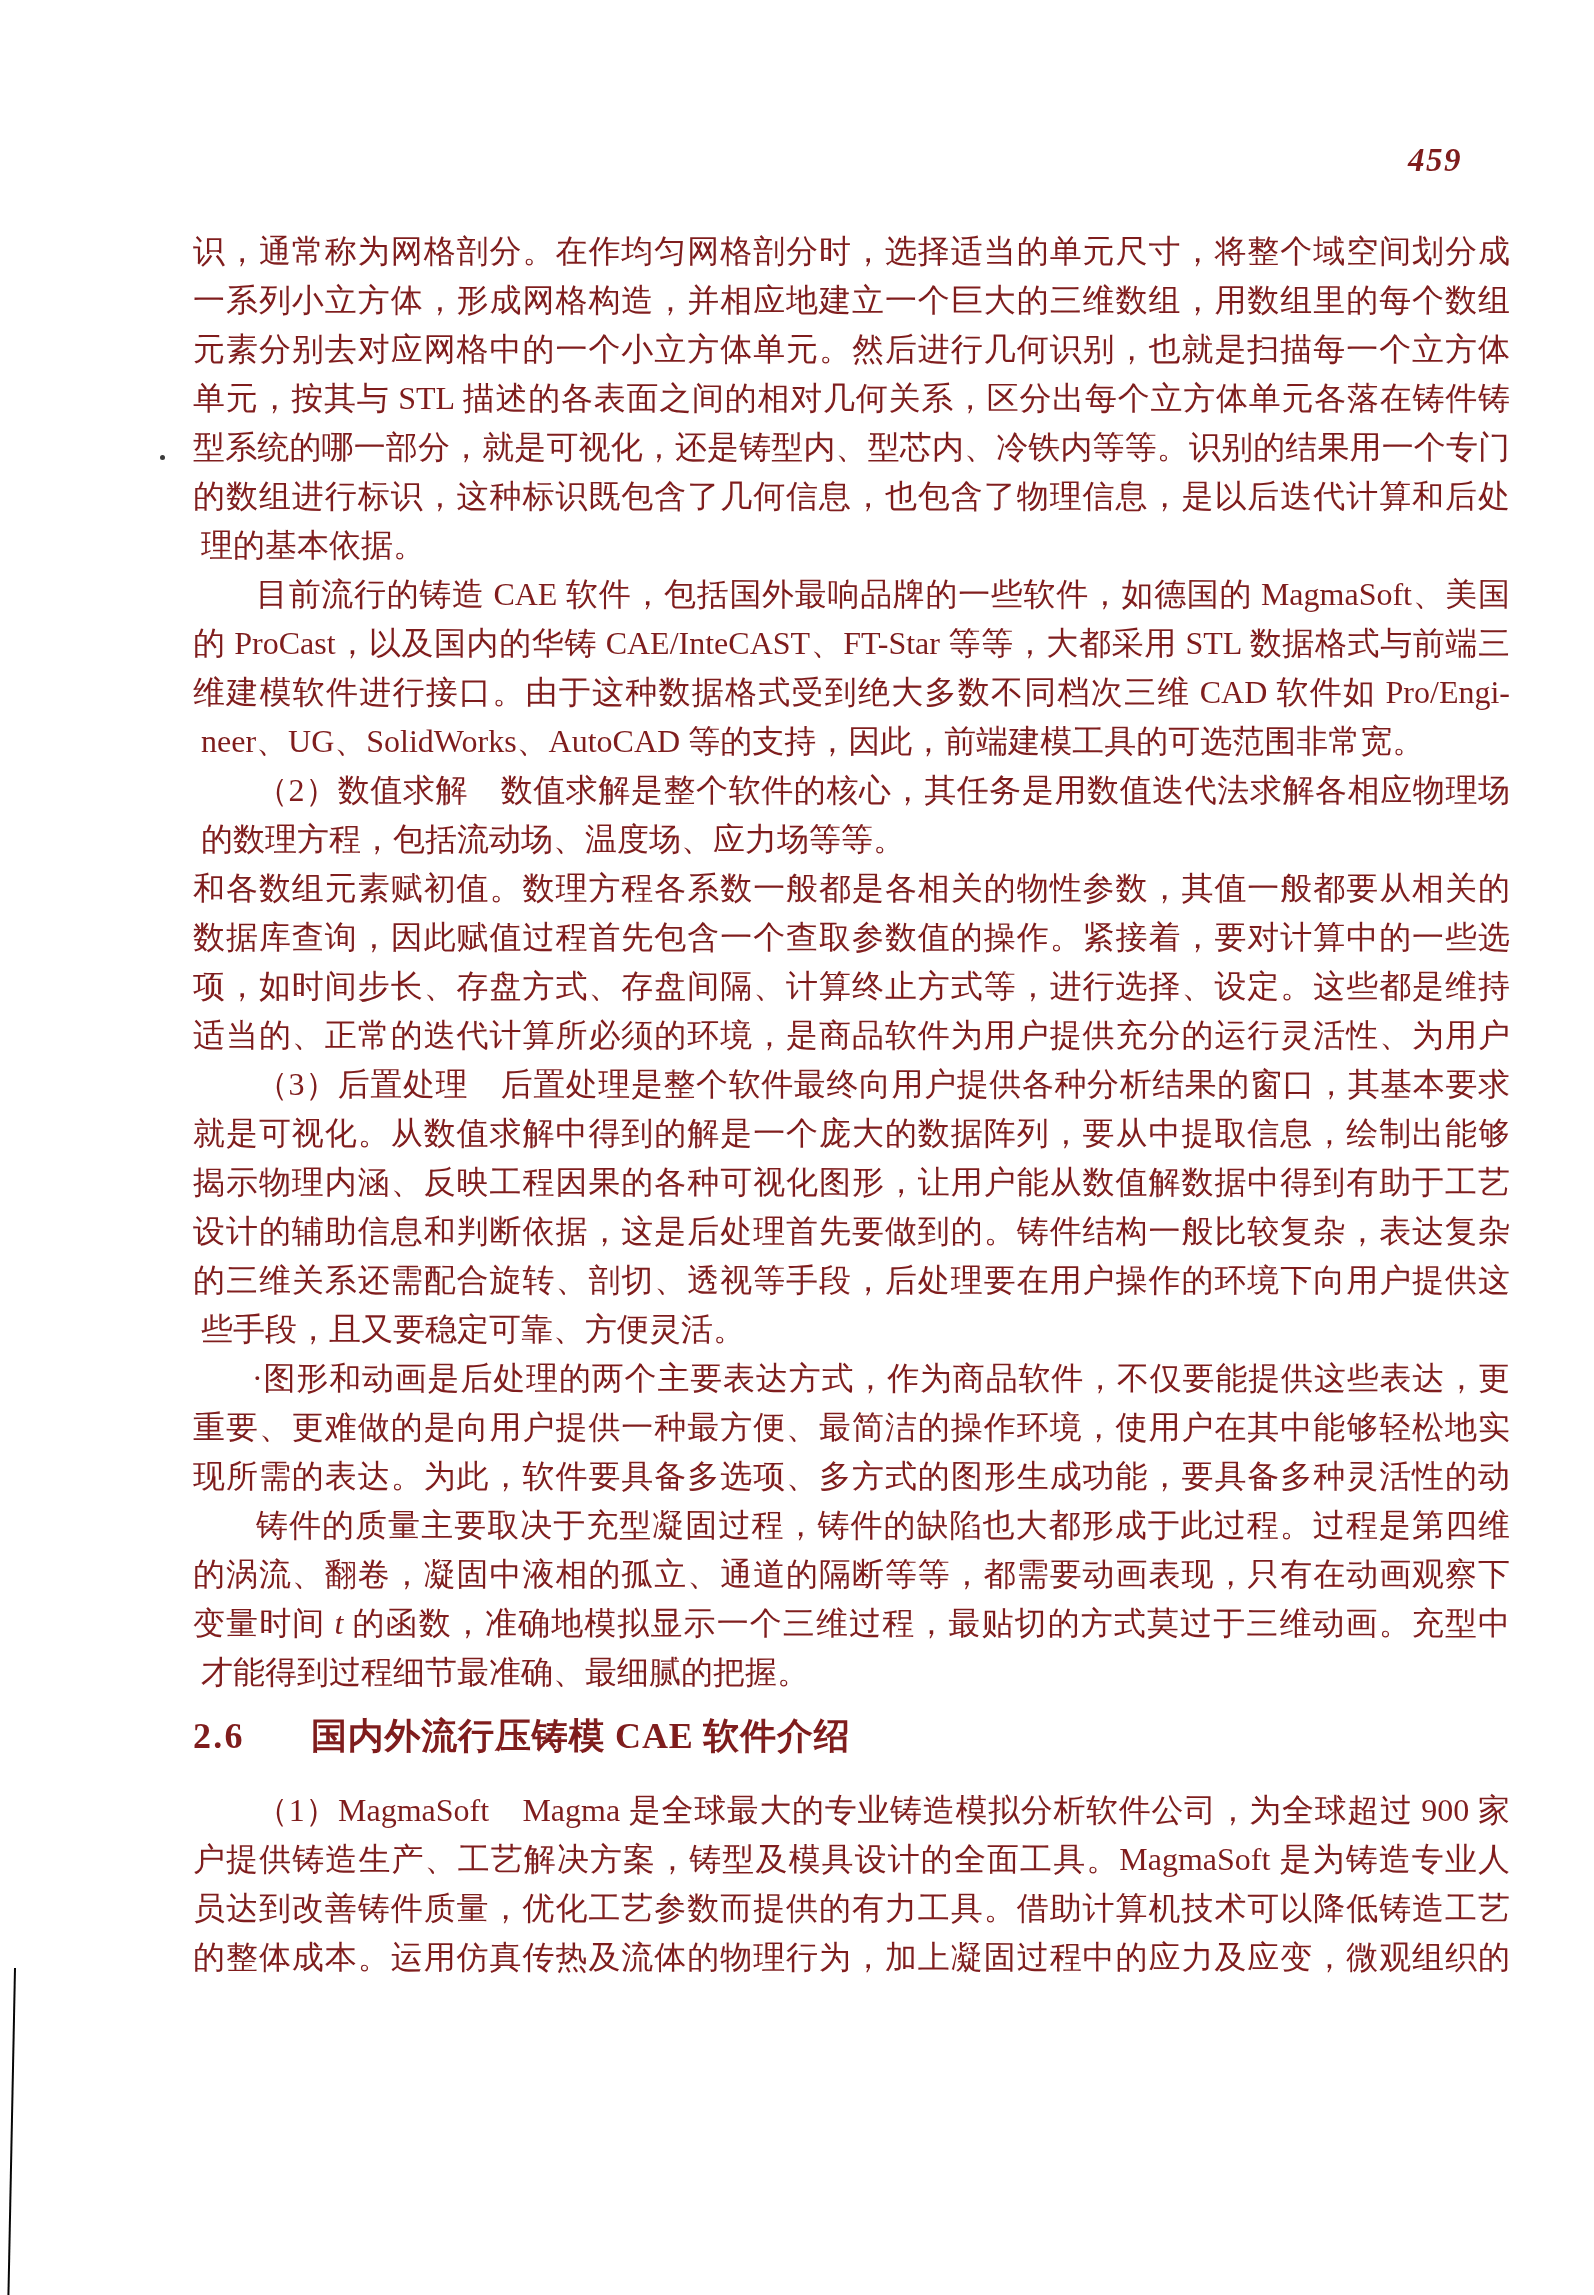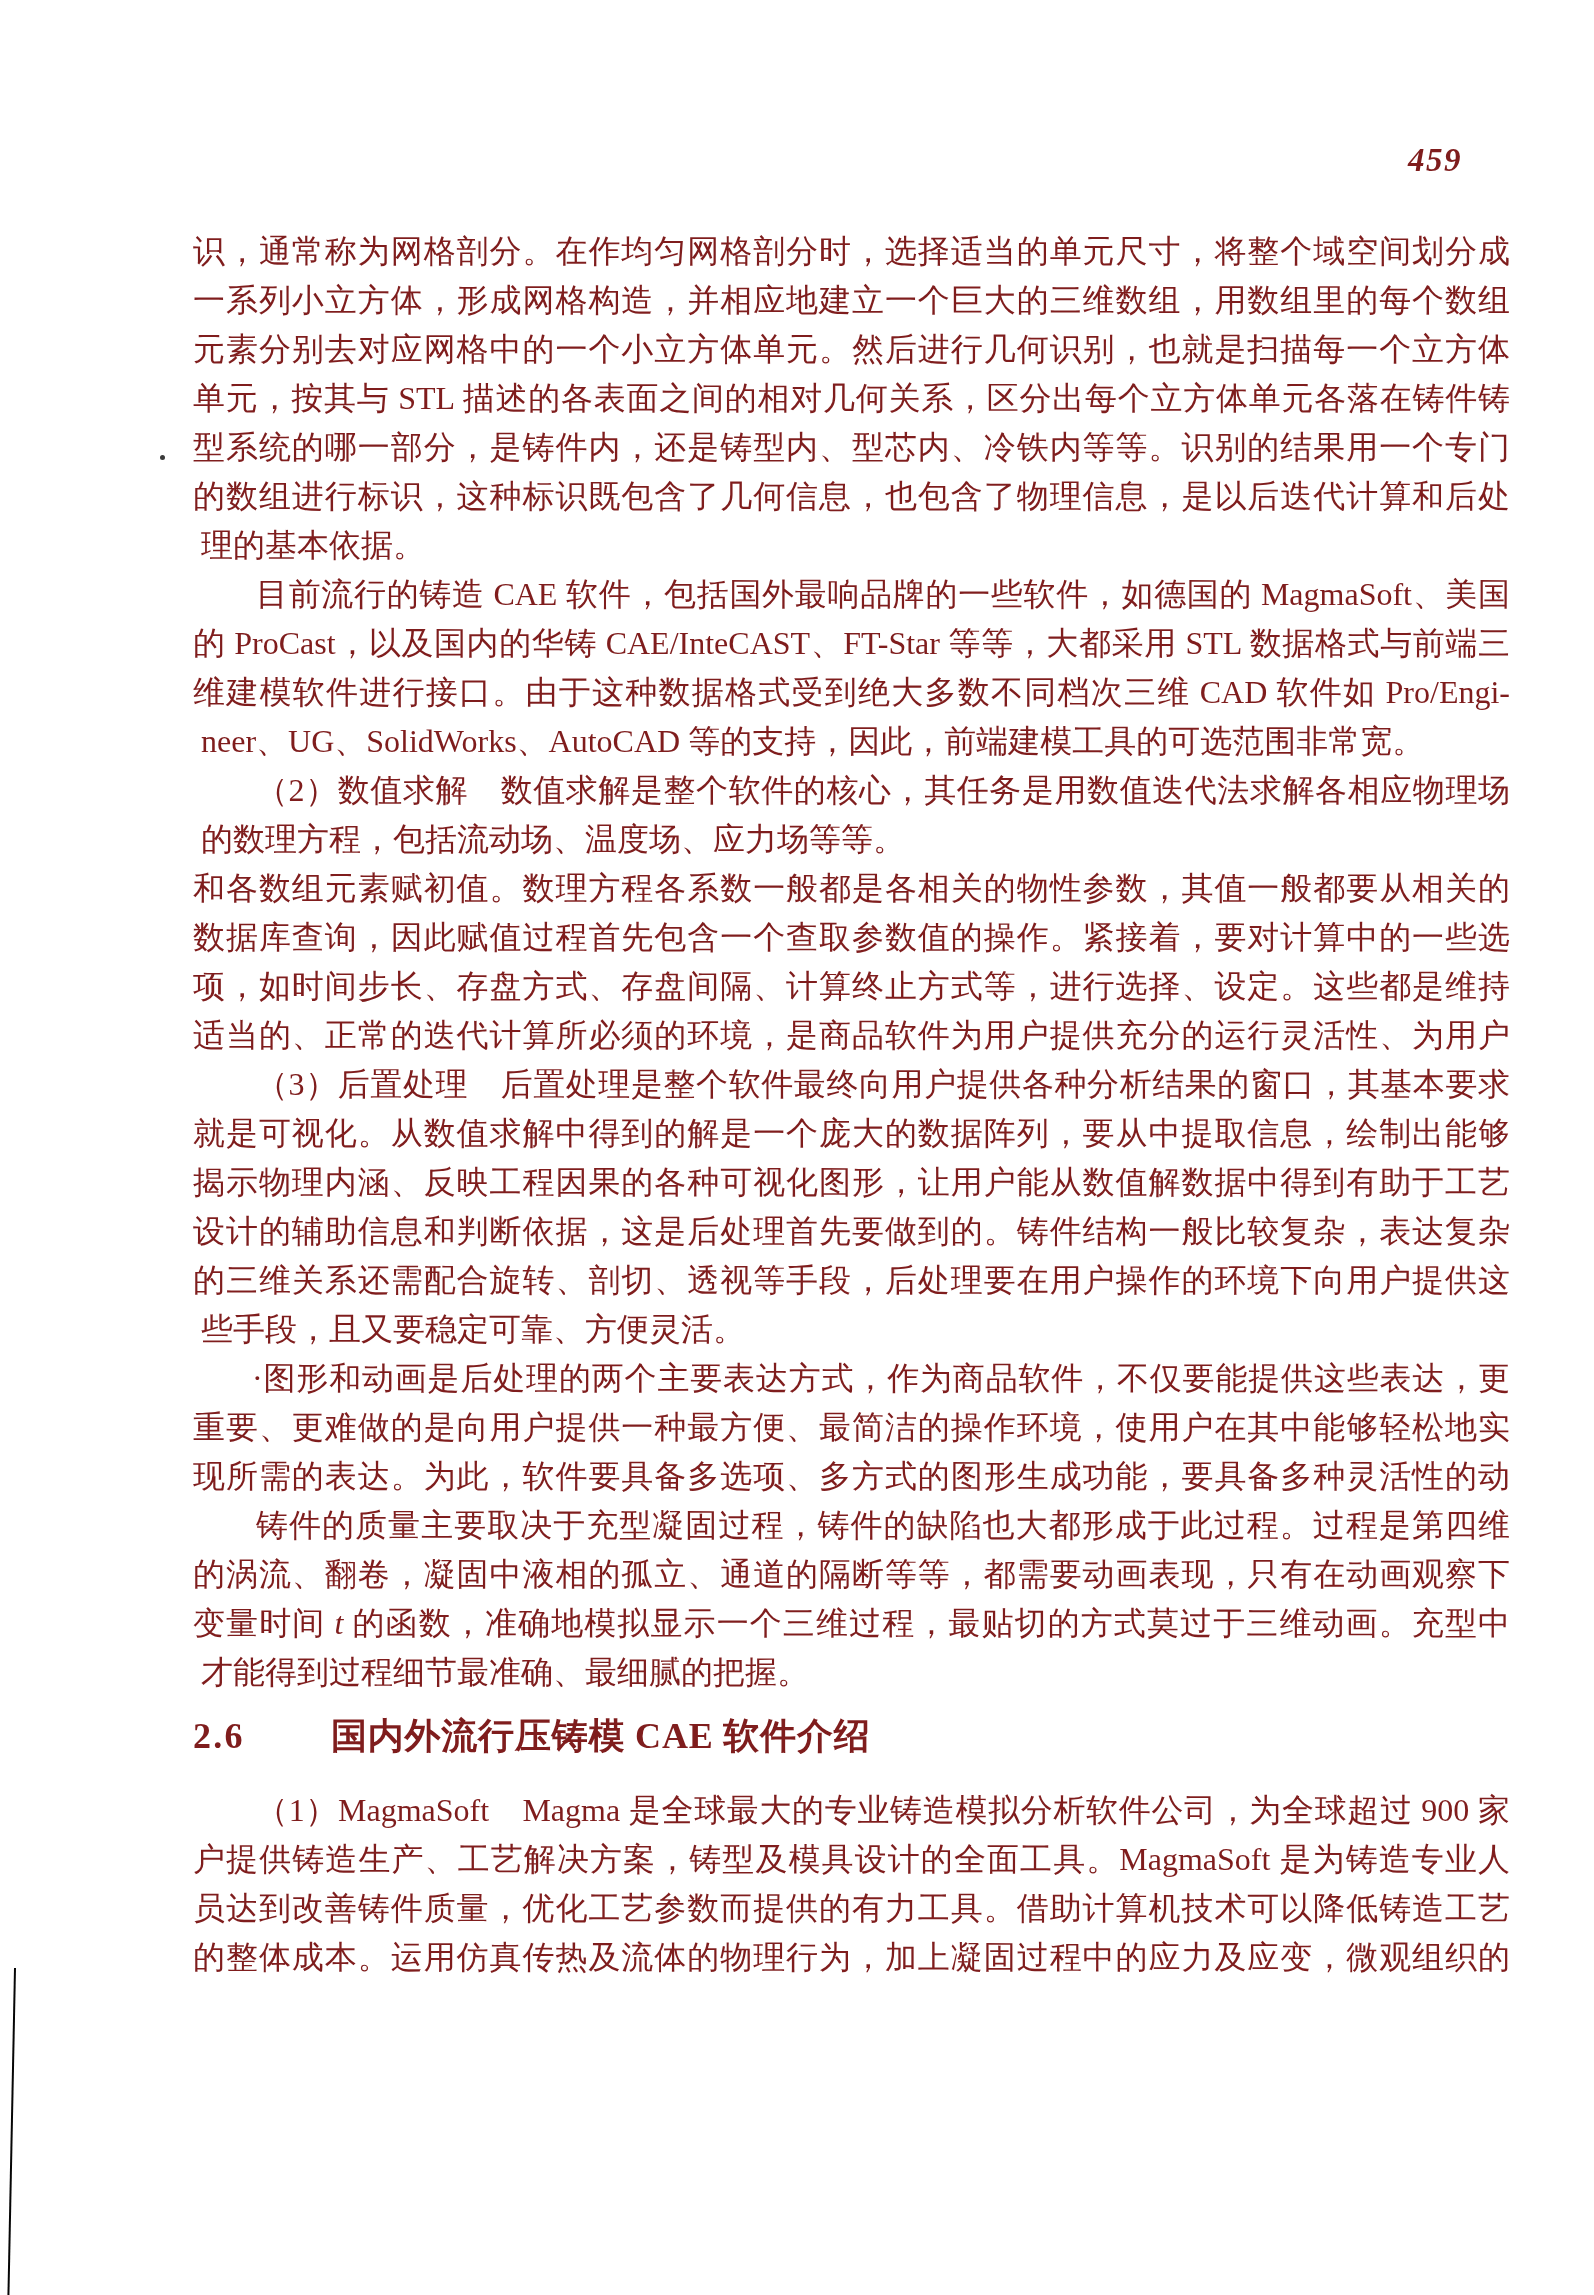--- a/index.html
+++ b/index.html
@@ -47,21 +47,21 @@
   .t-var { font-style: italic; font-family: "Liberation Serif", serif; }
   .heading {
     margin: 16.6px 0 27px 0;
     font-size: 36px;
     line-height: 45px;
     font-weight: bold;
     text-align: left;
     text-align-last: left;
     letter-spacing: 0.8px;
   }
-  .heading .h-num { display: inline-block; margin-right: 86px; letter-spacing: 2.3px; }
+  .heading .h-num { display: inline-block; margin-right: 66px; letter-spacing: 2.3px; }
   
   .scratch {
     position: absolute;
     left: 13.6px;
     top: 1968px;
     width: 2.3px;
     height: 329px;
     background: #060606;
     transform: rotate(1.15deg);
     transform-origin: top left;
@@ -86,21 +86,21 @@
   <div class="scratch"></div>
   <div class="speck"></div>
 
   <div class="text-block">
 
     <div class="para">
       <div class="ln">识，通常称为网格剖分。在作均匀网格剖分时，选择适当的单元尺寸，将整个域空间划分成</div>
       <div class="ln">一系列小立方体，形成网格构造，并相应地建立一个巨大的三维数组，用数组里的每个数组</div>
       <div class="ln">元素分别去对应网格中的一个小立方体单元。然后进行几何识别，也就是扫描每一个立方体</div>
       <div class="ln">单元，按其与 STL 描述的各表面之间的相对几何关系，区分出每个立方体单元各落在铸件铸</div>
-      <div class="ln">型系统的哪一部分，是铸件内，还是铸型内、型芯内、冷铁内等等。识别的结果用一个专门</div>
+      <div class="ln">型系统的哪一部分，就是可视化，还是铸型内、型芯内、冷铁内等等。识别的结果用一个专门</div>
       <div class="ln">的数组进行标识，这种标识既包含了几何信息，也包含了物理信息，是以后迭代计算和后处</div>
       <div class="ln end">理的基本依据。</div>
     </div>
 
     <div class="para">
       <div class="ln ind">目前流行的铸造 CAE 软件，包括国外最响品牌的一些软件，如德国的 MagmaSoft、美国</div>
       <div class="ln">的 ProCast，以及国内的华铸 CAE/InteCAST、FT-Star 等等，大都采用 STL 数据格式与前端三</div>
       <div class="ln">维建模软件进行接口。由于这种数据格式受到绝大多数不同档次三维 CAD 软件如 Pro/Engi-</div>
       <div class="ln end">neer、UG、SolidWorks、AutoCAD 等的支持，因此，前端建模工具的可选范围非常宽。</div>
     </div>

